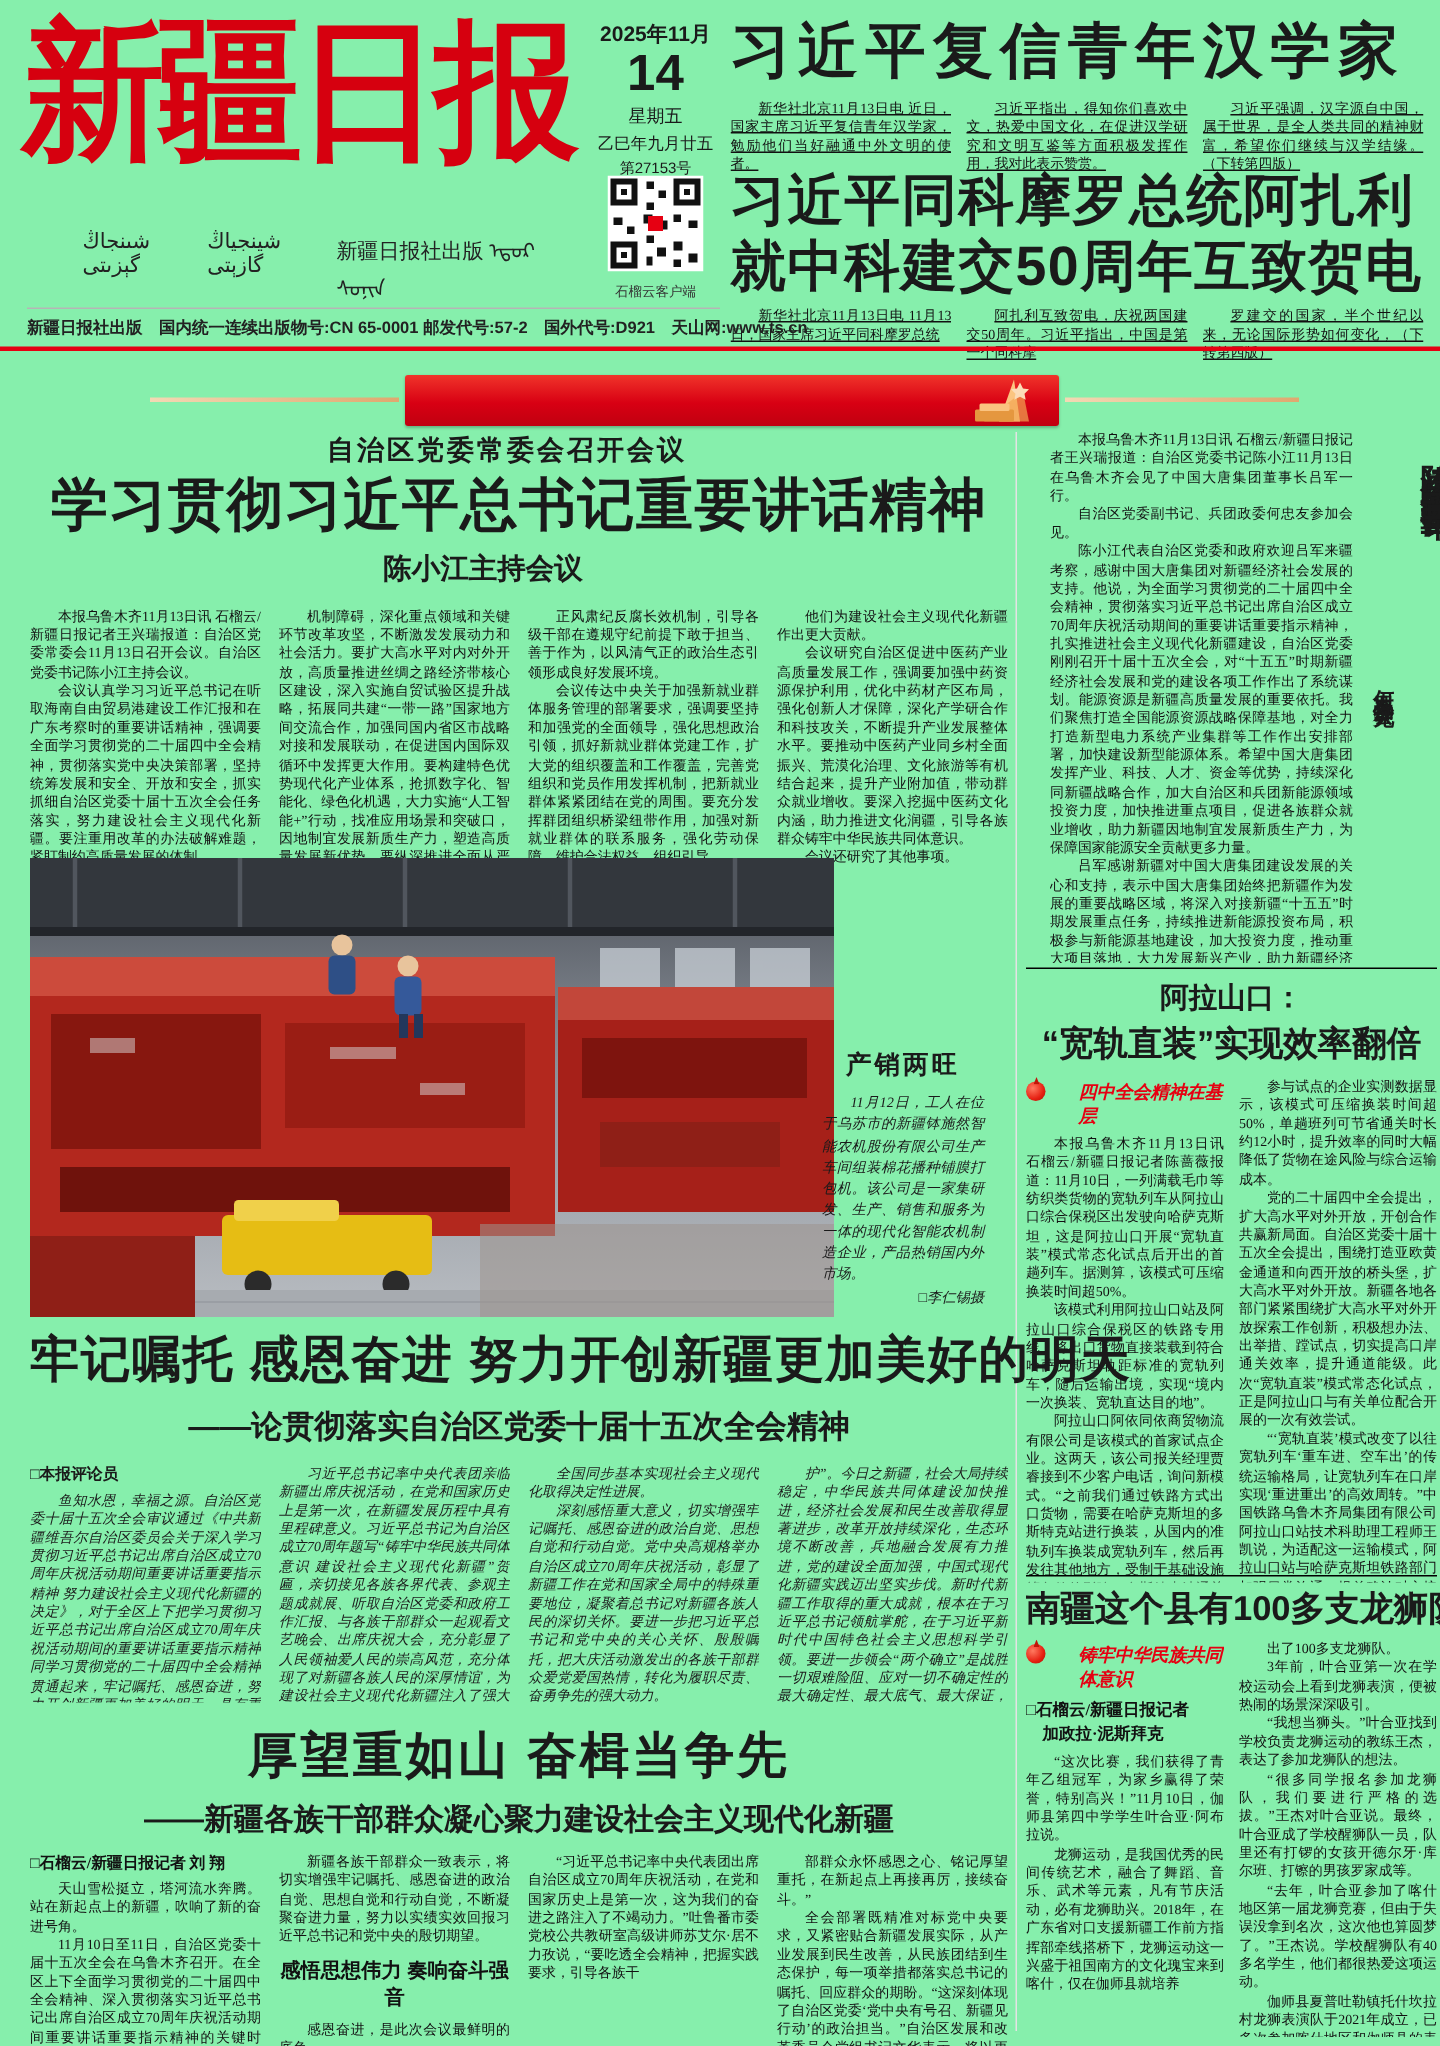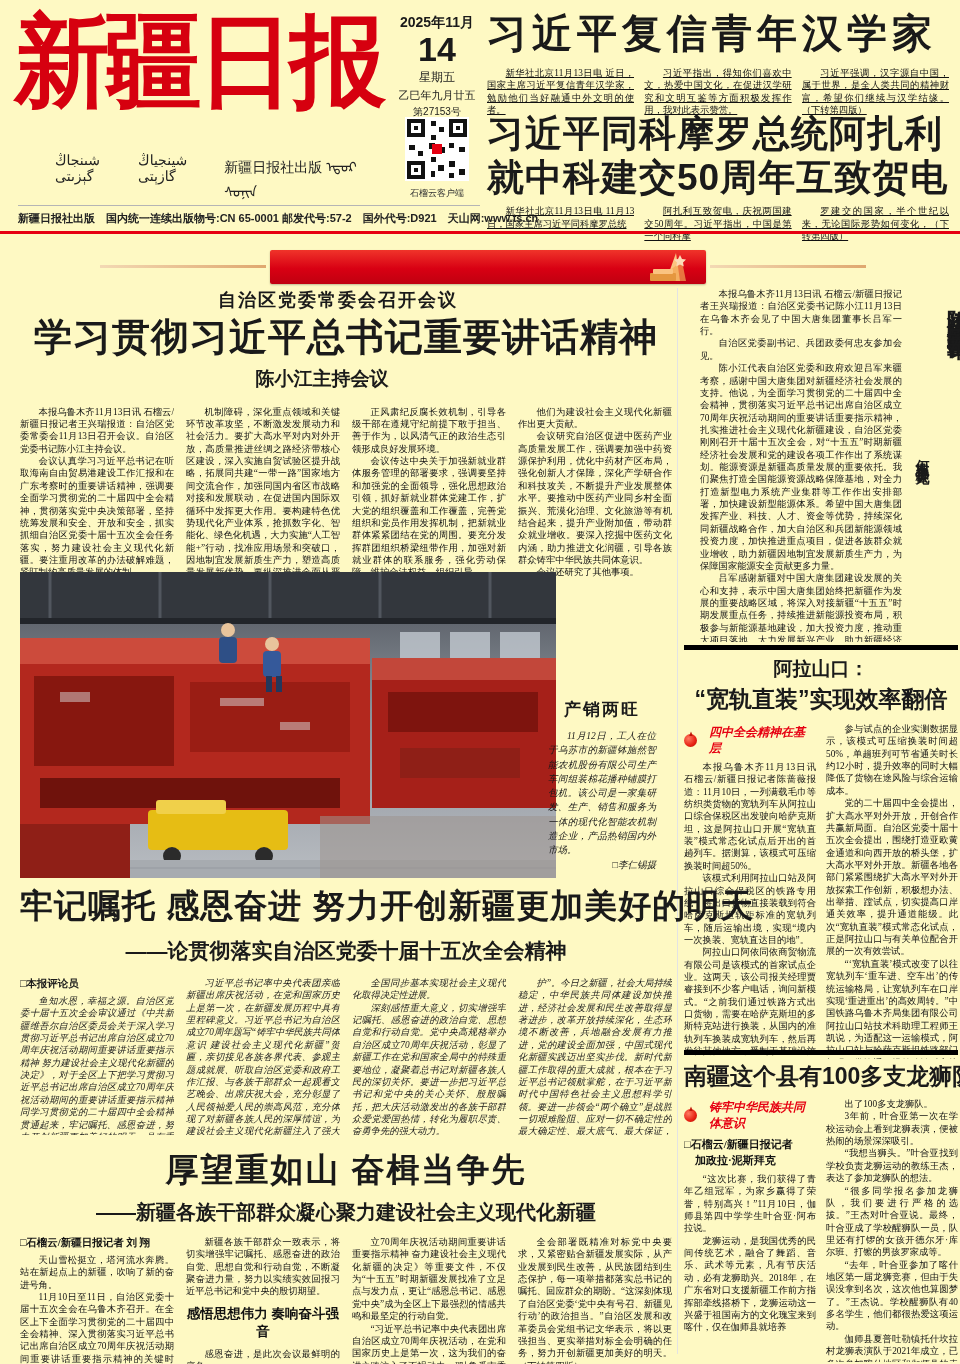--- a/index.html
+++ b/index.html
@@ -1,16 +1,16 @@
 <!DOCTYPE html>
 <html><head>
 <meta charset="utf-8">
 <style>
   html,body{margin:0;padding:0;background:#e8e8e8;}
-  #page{position:relative;width:960px;height:1364px;background:#fef9c3;margin:0 auto;overflow:hidden;
+  #page{position:relative;width:960px;height:1364px;background:#86efac;margin:0 auto;overflow:hidden;
         font-family:"Liberation Sans",sans-serif;color:#1a1a1a;}
   
   .masthead-title{position:absolute;left:14px;top:2px;width:380px;font-family:"Liberation Serif",serif;
         font-weight:bold;font-size:96px;line-height:1.25;color:#d6000f;letter-spacing:-4px;transform:scaleY(1.05);}
   .masthead-scripts{position:absolute;left:55px;top:152px;width:330px;display:flex;justify-content:space-between;
         font-size:14px;color:#222;}
   .date-block{position:absolute;left:390px;top:14px;width:94px;text-align:center;}
   .date-ym{font-size:14px;font-weight:bold;}
   .date-day{font-size:34px;font-weight:bold;line-height:1.05;}
   .date-week{font-size:12px;margin-top:1px;}
@@ -55,24 +55,24 @@
   .caption-credit{font-size:9.5px;text-align:right;margin-top:2px;font-style:italic;}
   
   .vsep{position:absolute;left:677px;top:288px;width:1px;height:1066px;background:#e3e3e3;}
   .meeting{position:absolute;left:700px;top:288px;width:274px;height:354px;}
   .meeting-text{position:absolute;left:0;top:0;width:202px;height:354px;overflow:hidden;}
   .meeting-text p{margin:0;text-indent:2em;text-align:justify;}
   .v-head{position:absolute;right:2px;top:2px;height:350px;writing-mode:vertical-rl;font-family:"Liberation Serif",serif;
         font-weight:bold;font-size:23px;letter-spacing:2px;line-height:1.2;}
   .v-sub{position:absolute;right:42px;top:160px;height:190px;writing-mode:vertical-rl;font-weight:bold;font-size:14px;letter-spacing:2px;}
   .rsec{position:absolute;left:684px;width:274px;}
-  .rsec-top{border-top:5px solid #000000;}
+  .rsec-top{border-top:1px solid #000000;}
   .r-kicker{font-size:19px;font-weight:bold;text-align:center;margin-top:6px;}
   .r-headline{font-size:23px;font-weight:bold;text-align:center;margin-top:2px;letter-spacing:0px;white-space:nowrap;}
-  .tag{display:flex;align-items:center;gap:12px;color:#e60012;font-weight:bold;font-style:italic;font-size:12px;margin:6px 0 4px 0;}
+  .tag{display:flex;align-items:flex-start;gap:22px;color:#e60012;font-weight:bold;font-style:italic;font-size:12px;margin:6px 0 4px 0;}
   .pom{width:13px;height:13px;border-radius:50%;background:radial-gradient(circle at 35% 35%,#ff7a60,#e62012 60%,#a80f06);
         position:relative;flex:0 0 13px;}
   .pom:after{content:"";position:absolute;left:5px;top:-3px;width:4px;height:5px;background:#c01508;
         clip-path:polygon(50% 0,100% 100%,0 100%);}
   .rsec .cols{gap:10px;}
   .rsec .col{width:132px;}
   .lions-byline{font-weight:bold;font-size:11px;line-height:1.5;margin:2px 0 4px 0;}
   
   .editorial{position:absolute;left:20px;top:884px;width:652px;height:260px;}
   .ed-headline{font-size:33px;font-weight:bold;text-align:center;letter-spacing:1px;white-space:nowrap;}
@@ -395,22 +395,22 @@
       <div class="col">
         <div>
             <p>新疆各族干部群众一致表示，将切实增强牢记嘱托、感恩奋进的政治自觉、思想自觉和行动自觉，不断凝聚奋进力量，努力以实绩实效回报习近平总书记和党中央的殷切期望。</p>
           </div>
         <div class="mid-subhead">感悟思想伟力 奏响奋斗强音</div>
         <div>
             <p>感恩奋进，是此次会议最鲜明的底色。</p>
           </div>
       </div>
       <div class="col">
-          <p>立70周年庆祝活动期间重要讲话重要指示精神 奋力建设社会主义现代化新疆的决定》等重要文件，不仅为“十五五”时期新疆发展找准了立足点与发力点，更让“感恩总书记、感恩党中央”成为全区上下最强烈的情感共鸣和最坚定的行动自觉。</p>
           <p>“习近平总书记率中央代表团出席自治区成立70周年庆祝活动，在党和国家历史上是第一次，这为我们的奋进之路注入了不竭动力。”吐鲁番市委党校公共教研室高级讲师苏艾尔·居不力孜说，“要吃透全会精神，把握实践要求，引导各族干</p>
         </div>
       <div class="col">
+          <p>部群众永怀感恩之心、铭记厚望重托，在新起点上再接再厉，接续奋斗。”</p>
           <p>全会部署既精准对标党中央要求，又紧密贴合新疆发展实际，从产业发展到民生改善，从民族团结到生态保护，每一项举措都落实总书记的嘱托、回应群众的期盼。“这深刻体现了自治区党委‘党中央有号召、新疆见行动’的政治担当。”自治区发展和改革委员会党组书记文华表示，将以更强担当、更实举措对标全会明确的任务，努力开创新疆更加美好的明天。（下转第四版）</p>
         </div>
     </div>
   </div>
 
 </div>
 
 </body></html>

